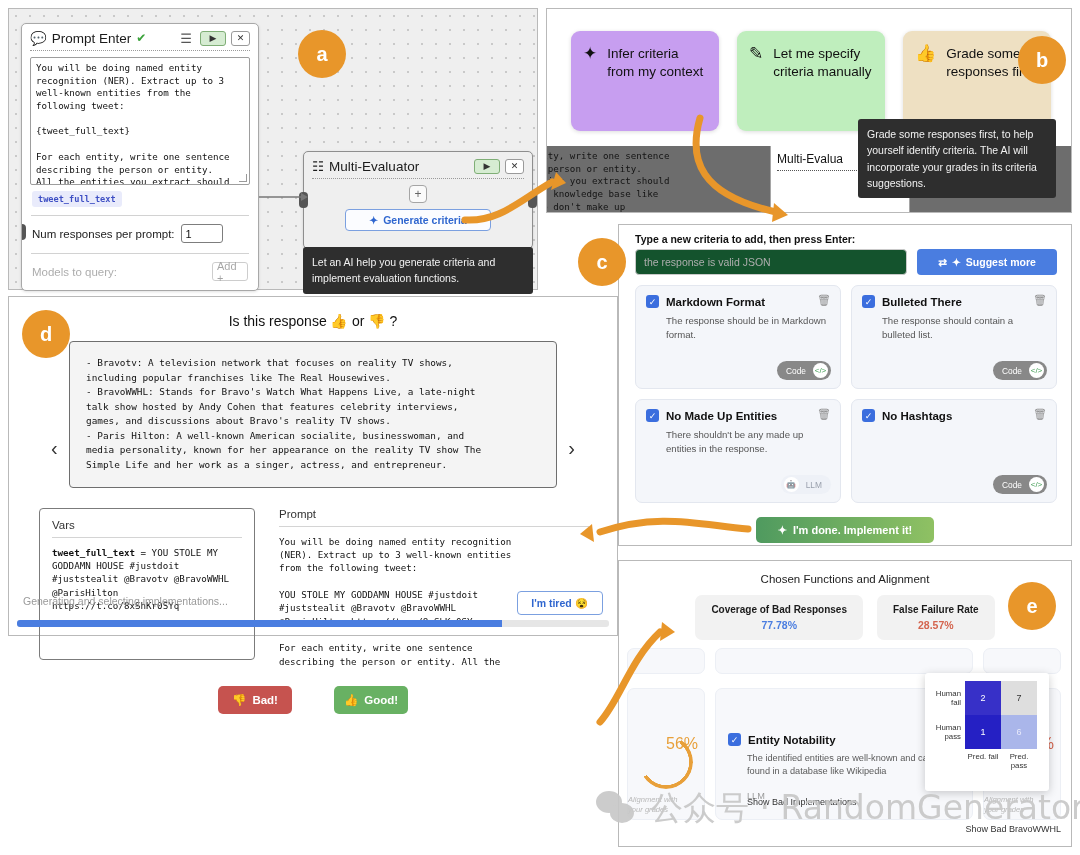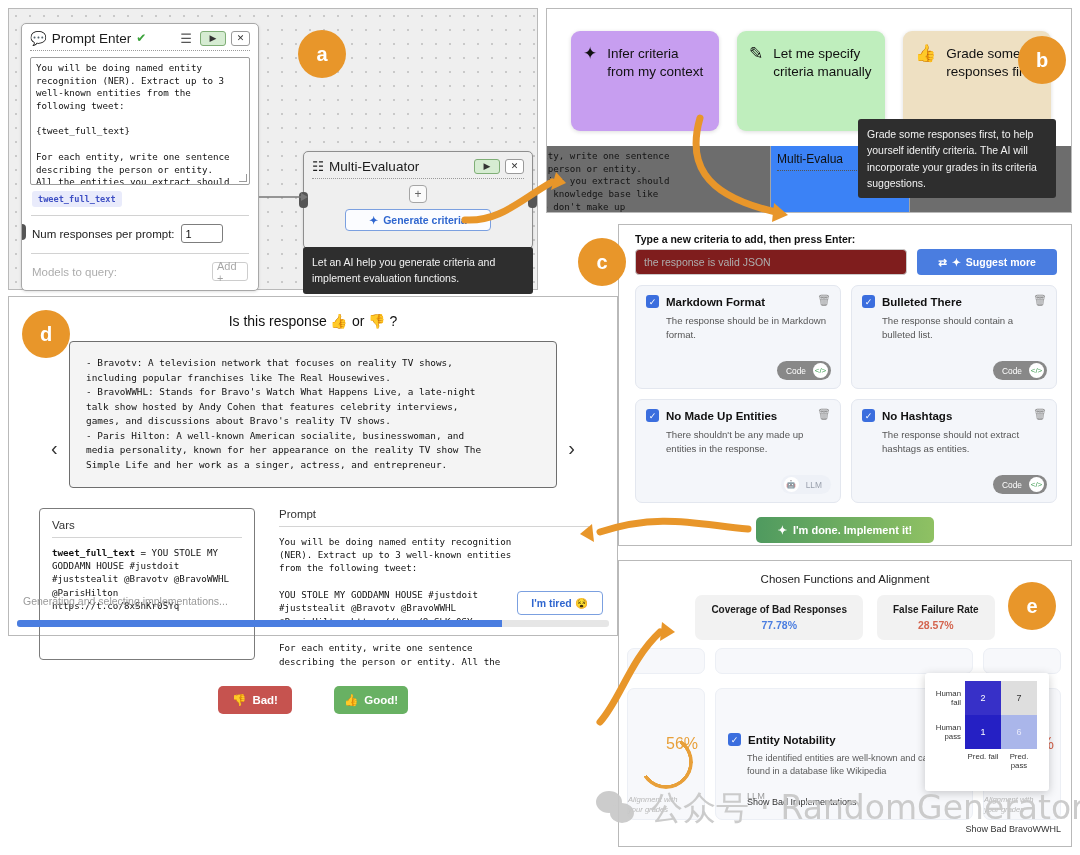--- a/index.html
+++ b/index.html
@@ -82,39 +82,39 @@
   }
 
   
   #panel-b { left:546px; top:8px; width:526px; height:205px; }
   .dim-strip { position:absolute; left:0; right:0; bottom:0; height:66px; background:#6d6d6d; overflow:hidden; }
   .dim-strip .mono {
     position:absolute; left:-38px; top:4px; font-family:"DejaVu Sans Mono", monospace;
     font-size:9.2px; line-height:1.38; color:#141414; white-space:pre;
   }
   .dim-node {
-    position:absolute; left:223px; top:0px; width:140px; height:66px; background:#3b82f6; border-left:1px solid #a5a5a5; border-right:1px solid #a5a5a5;
+    position:absolute; left:223px; top:0px; width:140px; height:66px; background:#ffffff; border-left:1px solid #a5a5a5; border-right:1px solid #a5a5a5;
   }
   .dim-node .t { font-size:12px; color:#111; padding:6px 0 0 6px; }
   .choice-wrap { display:flex; gap:18px; padding:22px 0 0 24px; }
   .choice {
     width:148px; height:100px; border-radius:9px; padding:14px 12px;
     display:flex; gap:10px; align-items:flex-start;
     box-shadow:0 1px 4px rgba(0,0,0,.14);
   }
   .choice .lbl { font-size:13.5px; line-height:1.33; color:#111; }
   .choice .gl { font-size:17px; line-height:1; color:#111; }
 
   
   #panel-c { left:618px; top:224px; width:454px; height:322px; }
   .c-label { font-size:10.5px; font-weight:700; color:#111; padding:8px 0 0 16px; }
   .c-row { display:flex; align-items:center; gap:10px; padding:4px 14px 0 16px; }
   .c-input {
     flex:1; height:26px; border:1px solid #c9c9c9; border-radius:4px;
-    display:flex; align-items:center; padding:0 8px; font-size:10.5px; color:#aeaeae; background:#7f1d1d;
+    display:flex; align-items:center; padding:0 8px; font-size:10.5px; color:#aeaeae; background:#14532d;
   }
   .suggest-btn {
     width:140px; height:26px; background:#4a7de0; color:#fff; border-radius:4px;
     display:flex; align-items:center; justify-content:center; gap:5px;
     font-size:10.5px; font-weight:700;
   }
   .crit-grid { display:grid; grid-template-columns:1fr 1fr; gap:10px; padding:10px 14px 0 16px; }
   .crit-card {
     background:#f4f6fa; border:1px solid #e3e7ef; border-radius:7px; padding:9px 10px 8px 10px;
     height:104px; position:relative;
@@ -370,21 +370,20 @@
         <span>LLM</span>
       </div>
     </div>
 
     <div class="crit-card">
       <div class="crit-top">
         <span class="cbx">✓</span>
         <span class="crit-title">No Hashtags</span>
       </div>
       <span class="trash">🗑</span>
-      <div class="crit-desc">The response should not extract hashtags as entities.</div>
       <div class="pill">
         <span>Code</span>
         <span class="knob">&lt;/&gt;</span>
       </div>
     </div>
   </div>
 
   <div class="done-btn">
     <span>✦</span>
     <span>I'm done. Implement it!</span>

